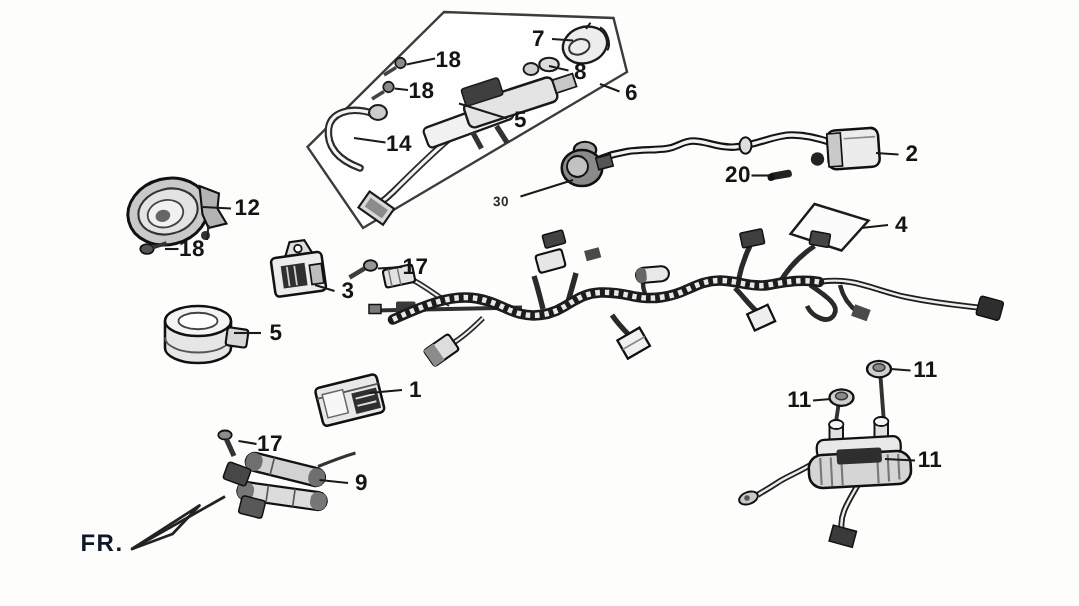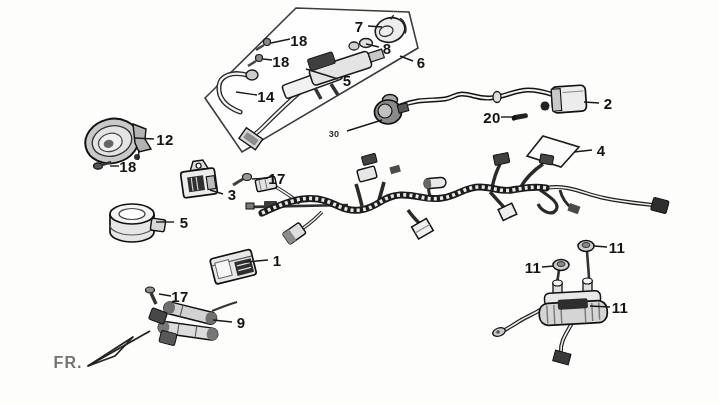--- a/index.html
+++ b/index.html
@@ -9,21 +9,21 @@
   }
   .stage svg{position:absolute;left:0;top:0;}
   .callout{
     position:absolute;transform:translate(-50%,-50%);
     font:bold 15px "Liberation Sans",sans-serif;color:#141414;
     letter-spacing:.3px;white-space:nowrap;user-select:none;
   }
   .callout.small{font-size:9px;font-weight:600;color:#2b2b2b;}
   .fr-label{
     position:absolute;transform:translate(-50%,-50%);
-    font:bold 16px "Liberation Sans",sans-serif;color:#737373;letter-spacing:1px;text-align:right;
+    font:bold 16px "Liberation Sans",sans-serif;color:#0f172a;letter-spacing:1px;text-align:right;
   }
 </style>
 </head>
 <body>
 
 <div class="stage">
 
 <svg width="719" height="404" viewBox="0 0 719 404">
 
   <g>

